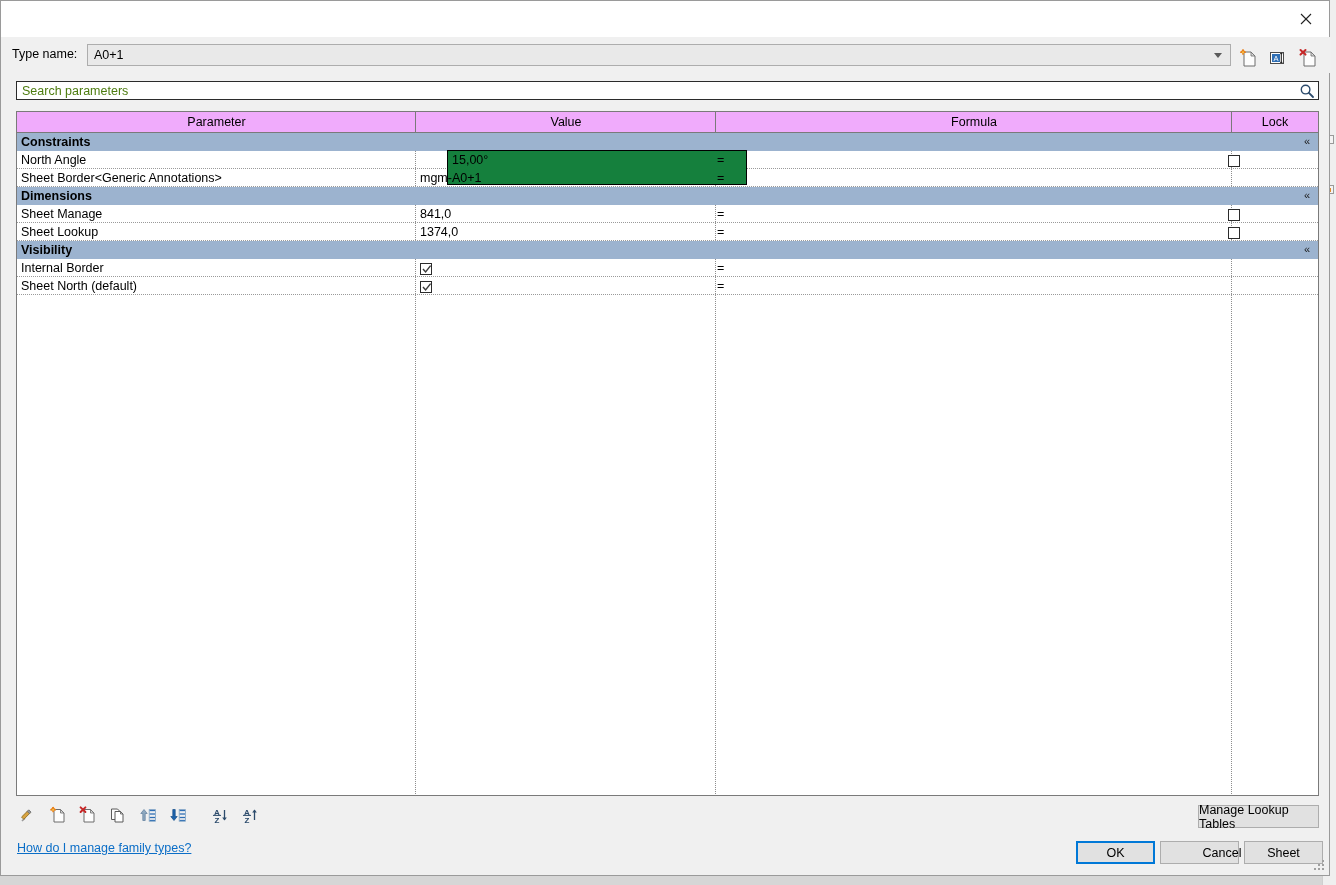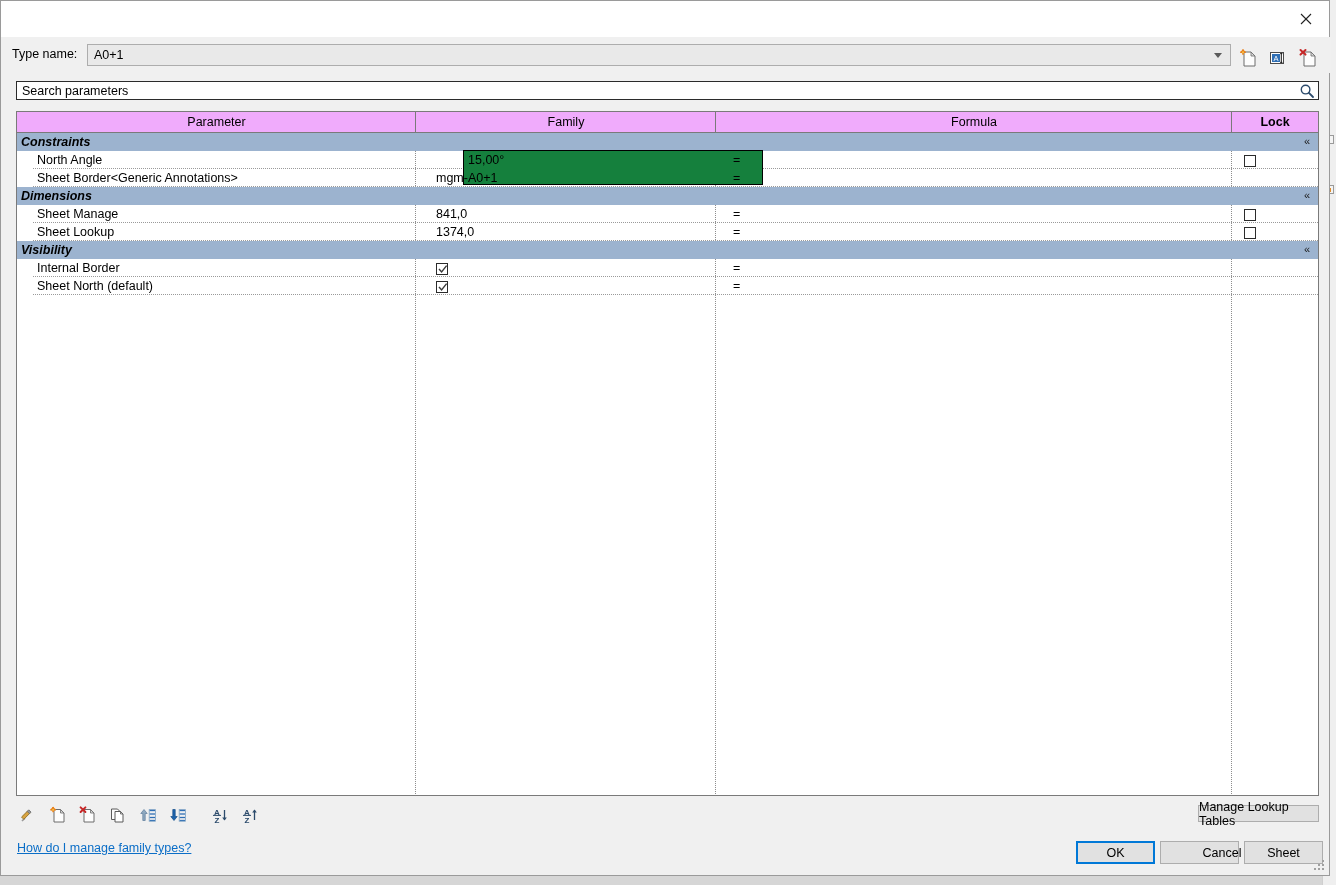--- a/index.html
+++ b/index.html
@@ -101,21 +101,21 @@
 
   
   .searchbox {
     position: absolute; left: 15px; top: 80px;
     width: 1303px; height: 19px;
     background: #fff;
     border: 1px solid #2b2b2b;
   }
   .searchbox .ph {
     position: absolute; left: 5px; top: 2px;
-    font-size: 12.5px; color: #000000;
+    font-size: 12.5px; color: #4d7c0f;
   }
   .searchbox .mag {
     position: absolute; right: 3px; top: 1px;
   }
 
   
   .tablewrap {
     position: absolute; left: 15px; top: 110px;
     width: 1303px; height: 685px;
     background: #fff;
@@ -142,30 +142,30 @@
     background-image: linear-gradient(to bottom, #8d8d8d 50%, transparent 50%);
     background-size: 1px 2px;
   }
 
   .grouprow {
     position: absolute; left: 0; width: 1301px; height: 18px;
     background: #9cb3cf;
   }
   .grouprow .gname {
     position: absolute; left: 4px; top: 2px;
-    font-size: 12.5px; font-weight: bold; color: #000; font-style: italic;
+    font-size: 12.5px; font-weight: bold; color: #000;
   }
   .grouprow .chev {
     position: absolute; right: 8px; top: 3px;
     font-size: 11px; line-height: 11px; color: #1b1b1b;
     cursor: pointer;
   }
 
   .datarow {
-    position: absolute; left: 16px; width: 1301px; height: 18px;
+    position: absolute; left: 0; width: 1301px; height: 18px;
     border-bottom: 1px dotted #9a9a9a;
   }
   .datarow .pname {
     position: absolute; left: 4px; top: 2px; font-size: 12.5px;
   }
   .datarow .pval {
     position: absolute; left: 403px; top: 2px; font-size: 12.5px;
   }
   .datarow .eq {
     position: absolute; left: 700px; top: 2px; font-size: 12.5px;
@@ -202,21 +202,21 @@
   }
   .btn {
     position: absolute;
     background: #e1e1e1;
     border: 1px solid #adadad;
     font-family: "Liberation Sans", sans-serif;
     font-size: 12.5px; color: #000;
     display: flex; align-items: center; justify-content: center;
     cursor: pointer;
   }
-  .btn.mlt { left: 1197px; top: 804px; width: 121px; height: 17px; }
+  .btn.mlt { left: 1197px; top: 804px; width: 121px; height: 23px; }
   .btn.ok  { left: 1075px; top: 840px; width: 79px; height: 23px;
              border: 2px solid #0078d7; background: #e1e1e1; }
   .btn.cancel { left: 1159px; top: 840px; width: 79px; height: 23px; padding-left: 45px; }
   .btn.apply  { left: 1243px; top: 840px; width: 79px; height: 23px; }
 
   .grip { position: absolute; right: 3px; bottom: 3px; width: 12px; height: 12px; }
   .grip i {
     position: absolute; width: 2px; height: 2px; background: #a0a0a0;
   }
 </style>
@@ -297,28 +297,28 @@
   </div>
 
   <div class="tablewrap">
 
     <div class="thead">
       <div class="th" style="left:0;width:399px;">
         <span>Parameter</span>
         <span class="sep"></span>
       </div>
       <div class="th" style="left:399px;width:300px;">
-        <span>Family</span>
+        <span>Value</span>
         <span class="sep"></span>
       </div>
       <div class="th" style="left:699px;width:516px;">
         <span>Formula</span>
         <span class="sep"></span>
       </div>
-      <div class="th" style="left:1215px;width:86px;font-weight:bold;">
+      <div class="th" style="left:1215px;width:86px;">
         <span>Lock</span>
       </div>
     </div>
 
     <div class="tbody">
 
       <div class="colline" style="left:398px;"></div>
       <div class="colline" style="left:698px;"></div>
       <div class="colline" style="left:1214px;"></div>
 

